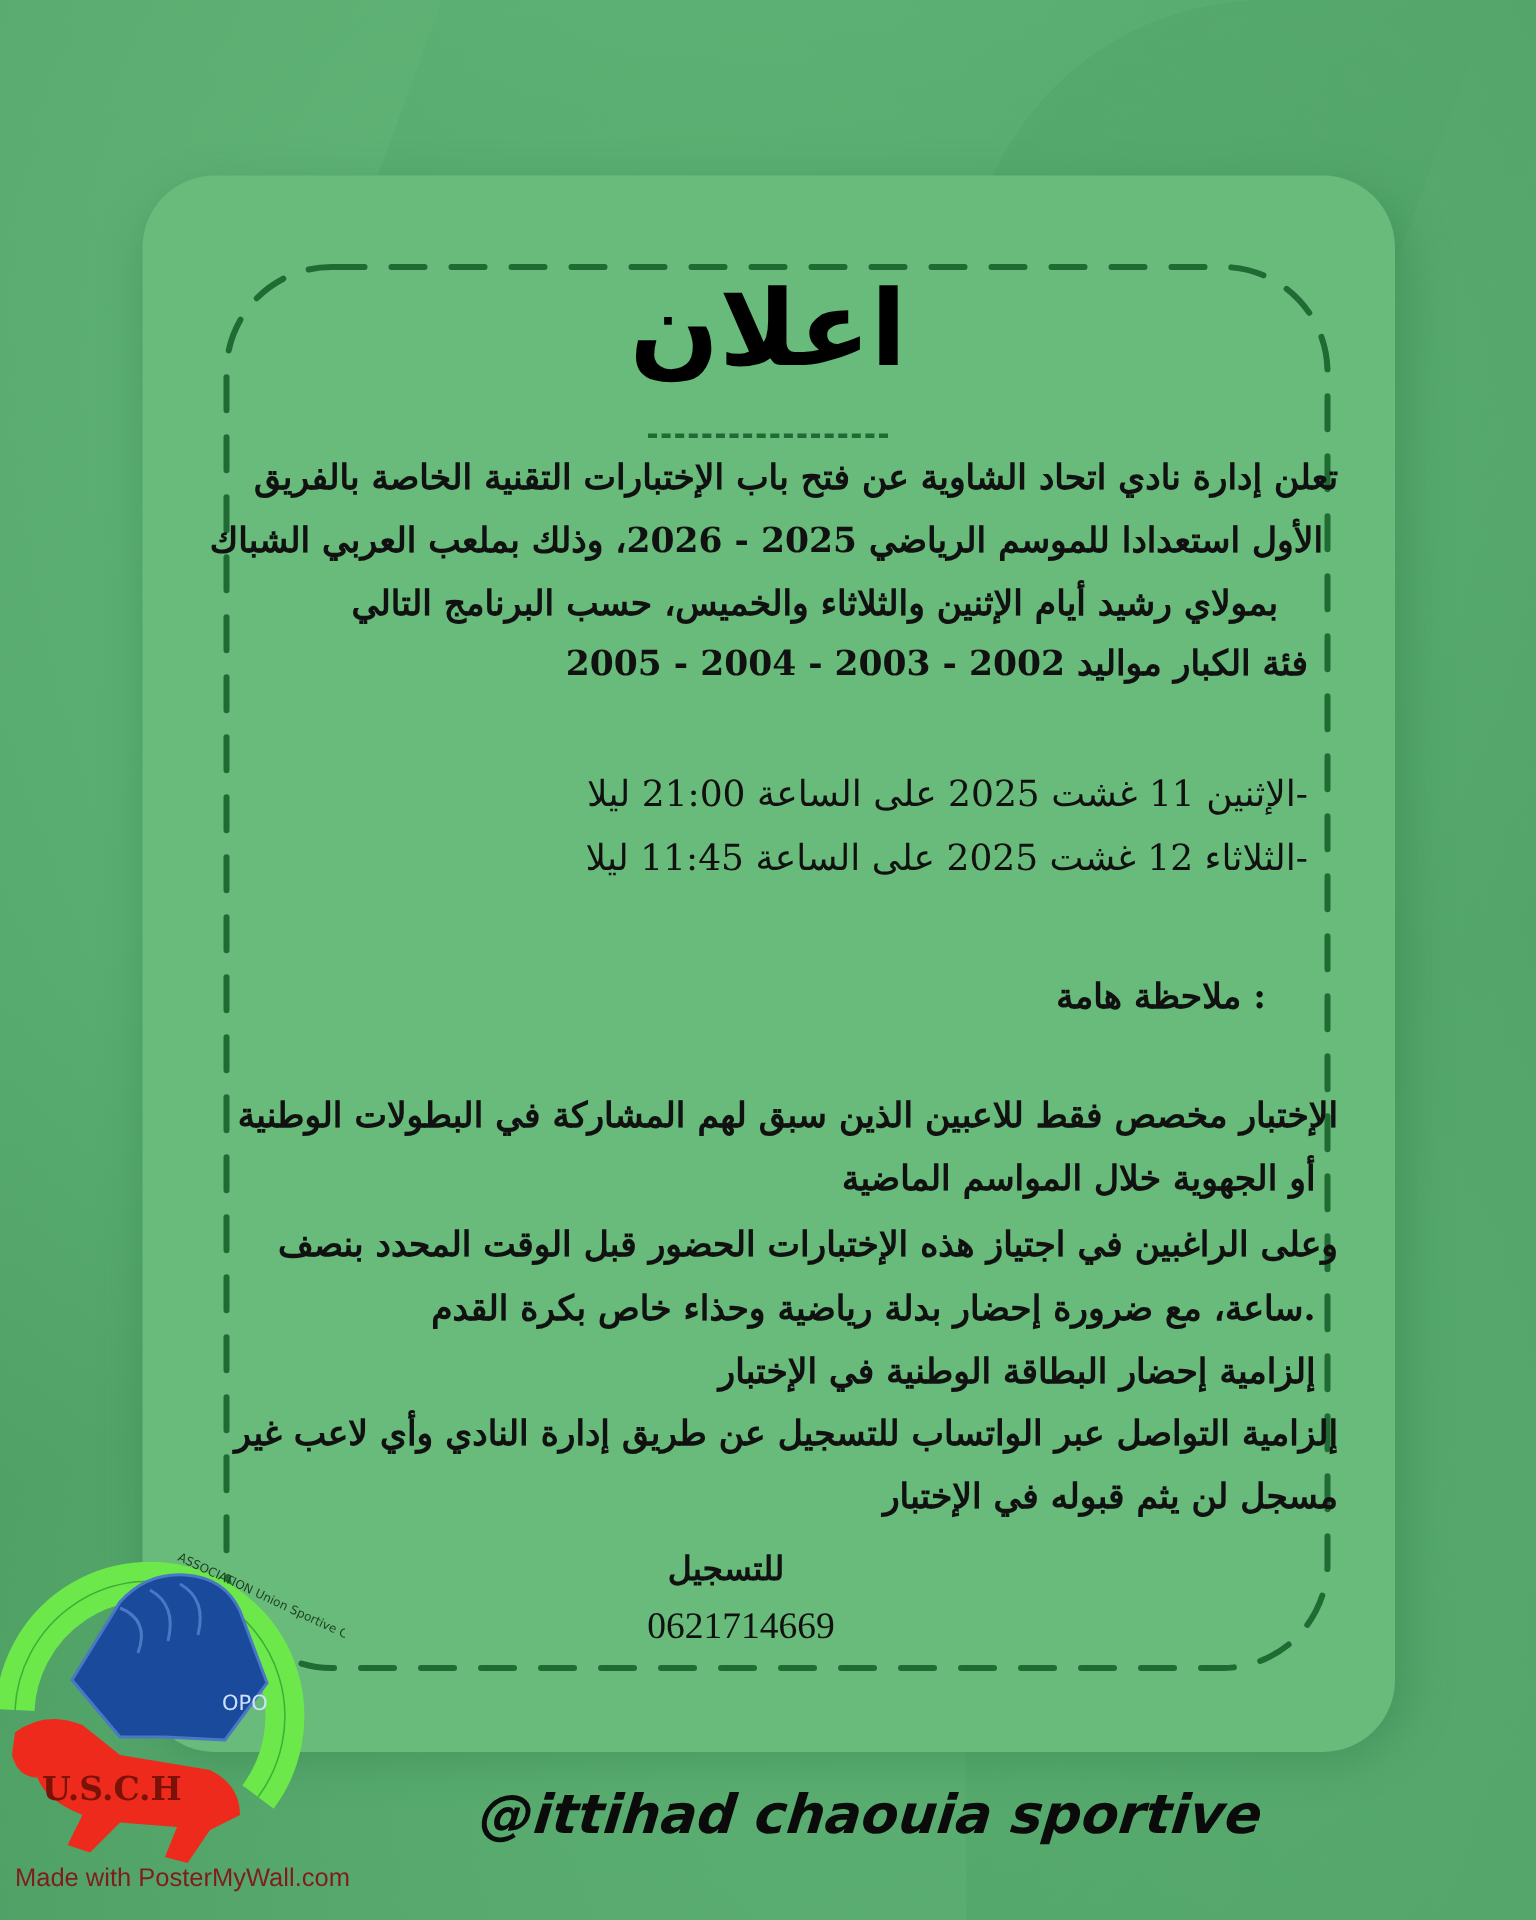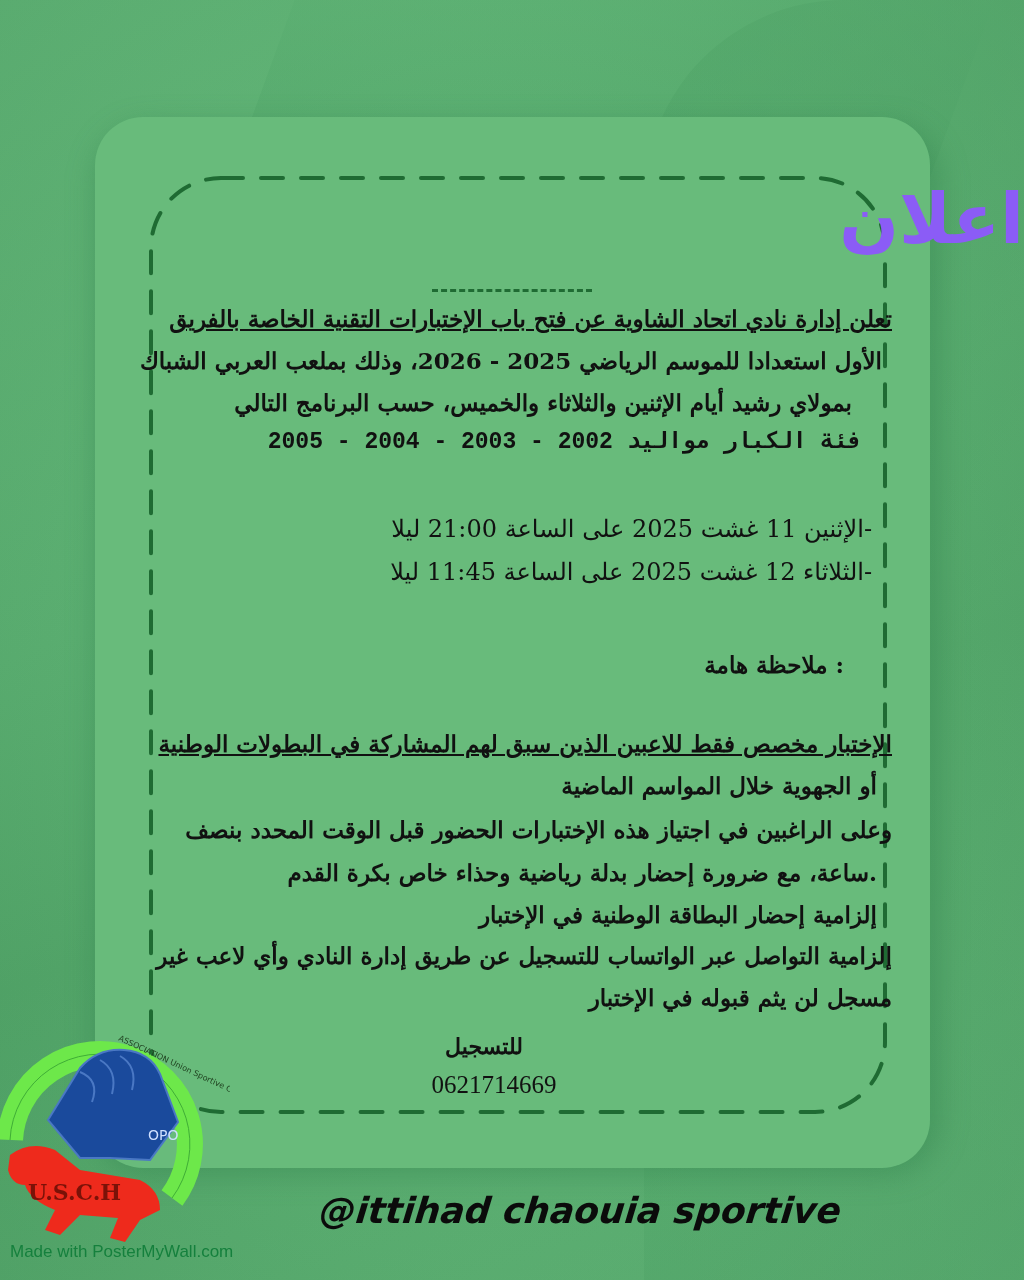--- a/index.html
+++ b/index.html
@@ -27,22 +27,22 @@
     border-radius: 55px; background: rgba(40,120,70,0.35); filter: blur(14px);
   }
   .card {
     position: absolute; left: 95px; top: 117px; width: 835px; height: 1051px;
     background: #68bb7b; border-radius: 48px;
   }
   .dashed-frame {
     position: absolute; left: 148px; top: 175px; width: 740px; height: 940px;
   }
   .title {
-    position: absolute; left: 0; width: 1024px; top: 178px; 
-    font-size: 70px; font-weight: bold; color: #8b5cf6; direction: rtl;
+    position: absolute; left: 0; width: 1024px; top: 178px; text-align: center;
+    font-size: 70px; font-weight: bold; color: #000000; direction: rtl;
     font-family: "DejaVu Sans", sans-serif; letter-spacing: 2px;
   }
   .title-rule {
     position: absolute; left: 432px; top: 289px; width: 160px; height: 0;
     border-top: 3px dashed #1f6b33;
   }
   .body-text {
     position: absolute; right: 152px; direction: rtl; text-align: right;
     color: #111; font-size: 23px; font-weight: bold; line-height: 1.2;
     font-family: "DejaVu Serif", "Liberation Serif", serif; white-space: nowrap;
@@ -52,21 +52,21 @@
   .center-text {
     position: absolute; left: 0; width: 1024px; text-align: center;
     color: #111; font-size: 24px; font-family: "Liberation Serif", serif;
   }
   .handle {
     position: absolute; left: 320px; top: 1190px; font-size: 36px; color: #0b0b0b;
     font-family: "DejaVu Sans", sans-serif; font-weight: bold; font-style: italic;
     letter-spacing: 0px; transform: skewX(-6deg);
   }
   .watermark {
-    position: absolute; left: 10px; top: 1242px; font-size: 17px; color: #15803d;
+    position: absolute; left: 10px; top: 1242px; font-size: 17px; color: #7f1d1d;
     font-family: "Liberation Sans", sans-serif;
   }
   .logo { position: absolute; left: 0; top: 1010px; width: 230px; height: 240px; }
 </style>
 </head>
 <body>
 
 <div class="bg-shape1"></div>
 <div class="bg-shape2"></div>
 <div class="bg-vignette"></div>
@@ -75,35 +75,35 @@
 <div class="card"></div>
 
 <svg class="dashed-frame" viewBox="0 0 740 940" width="740" height="940">
   <rect x="3" y="3" width="734" height="934" rx="70" ry="70" fill="none" stroke="#1f6b33" stroke-width="4" stroke-dasharray="22 18" stroke-linecap="round"></rect>
 </svg>
 
 <div class="title">اعلان</div>
 <div class="title-rule"></div>
 
 <div class="body-text" style="top:305px; width:720px; height:160px;">
-  <div class="line" style="top:0px; right:-20px;text-decoration:underline;">تعلن إدارة نادي اتحاد الشاوية عن فتح باب الإختبارات التقنية الخاصة بالفريق</div>
+  <div class="line" style="top:0px; right:-20px;">تعلن إدارة نادي اتحاد الشاوية عن فتح باب الإختبارات التقنية الخاصة بالفريق</div>
   <div class="line" style="top:42px; right:-10px;">الأول استعدادا للموسم الرياضي 2025 - 2026، وذلك بملعب العربي الشباك</div>
   <div class="line" style="top:84px; right:20px;">بمولاي رشيد أيام الإثنين والثلاثاء والخميس، حسب البرنامج التالي</div>
-  <div class="line" style="top:124px; right:10px;font-family:Liberation Mono, monospace;">فئة الكبار مواليد 2002 - 2003 - 2004 - 2005</div>
+  <div class="line" style="top:124px; right:0;">فئة الكبار مواليد 2002 - 2003 - 2004 - 2005</div>
 </div>
 
 <div class="body-text normal" style="top:515px; width:720px; height:130px; font-size:24px;">
   <div class="line" style="top:0px; right:0px;">-الإثنين 11 غشت 2025 على الساعة 21:00 ليلا</div>
   <div class="line" style="top:43px; right:0px;">-الثلاثاء 12 غشت 2025 على الساعة 11:45 ليلا</div>
 </div>
 
 <div class="body-text" style="top:651px; right:180px;">: ملاحظة هامة</div>
 
 <div class="body-text" style="top:730px; width:720px; height:300px;">
-  <div class="line" style="top:0px; right:-20px;text-decoration:underline;">الإختبار مخصص فقط للاعبين الذين سبق لهم المشاركة في البطولات الوطنية</div>
+  <div class="line" style="top:0px; right:-20px;">الإختبار مخصص فقط للاعبين الذين سبق لهم المشاركة في البطولات الوطنية</div>
   <div class="line" style="top:42px; right:-5px;">أو الجهوية خلال المواسم الماضية</div>
   <div class="line" style="top:86px; right:-20px;margin-left:38px;">وعلى الراغبين في اجتياز هذه الإختبارات الحضور قبل الوقت المحدد بنصف</div>
   <div class="line" style="top:171px; right:-5px;">إلزامية إحضار البطاقة الوطنية في الإختبار</div>
   <div class="line" style="top:129px; right:-5px;">.ساعة، مع ضرورة إحضار بدلة رياضية وحذاء خاص بكرة القدم</div>
   <div class="line" style="top:212px; right:-20px;">إلزامية التواصل عبر الواتساب للتسجيل عن طريق إدارة النادي وأي لاعب غير</div>
   <div class="line" style="top:254px; right:-20px;">مسجل لن يثم قبوله في الإختبار</div>
 </div>
 
 <div class="center-text" style="top:1033px; font-weight:bold; font-family:'DejaVu Serif', serif; font-size:22px; direction:rtl; left:-28px;">للتسجيل</div>
 <div class="center-text" style="top:1071px; font-size:25px; left:-18px;">0621714669</div>

